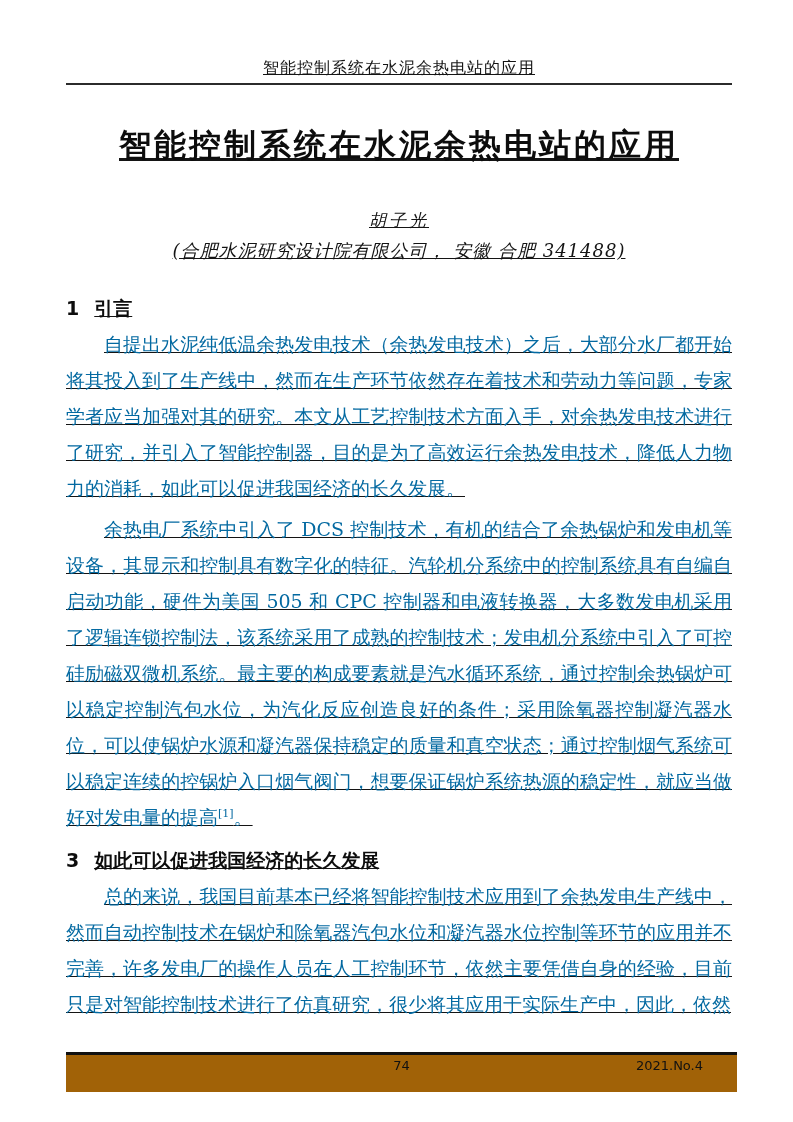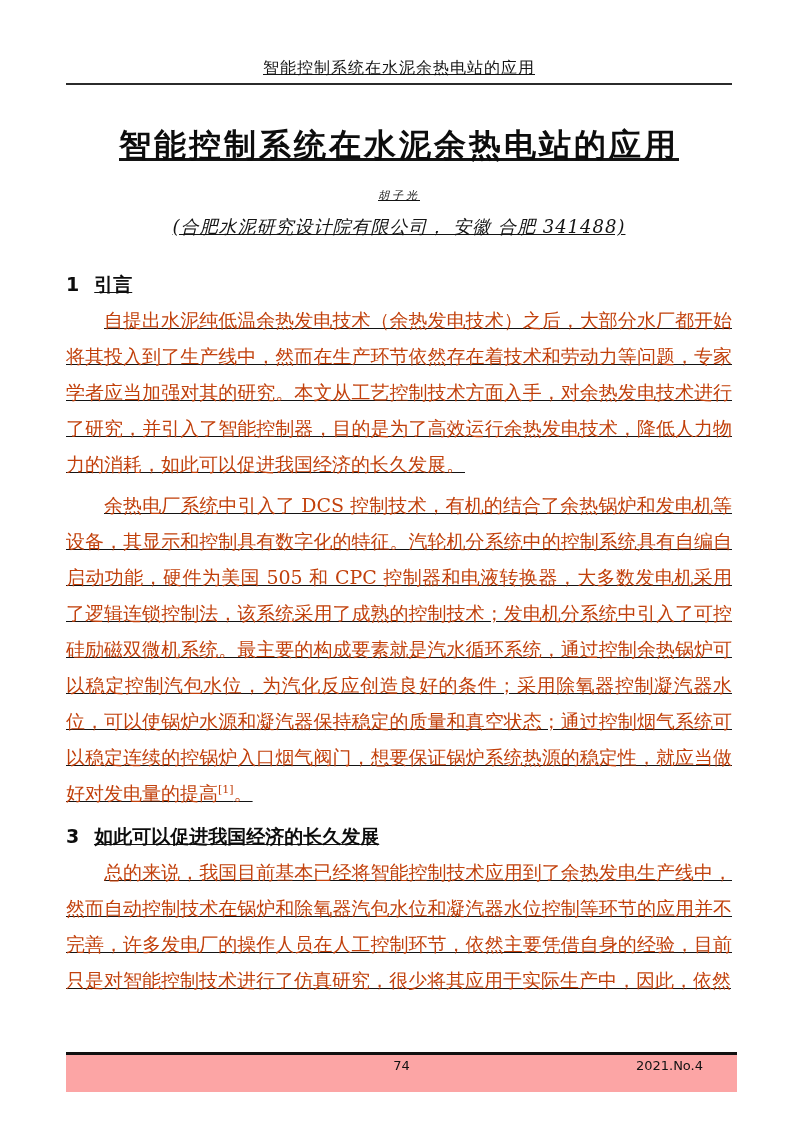--- a/index.html
+++ b/index.html
@@ -24,22 +24,22 @@
     margin: 40px 0 0 0;
     text-align: center;
     font-family: "DejaVu Sans", "Liberation Sans", sans-serif;
     font-weight: bold;
     font-size: 32px;
     line-height: 40px;
     letter-spacing: 3px;
     color: #0d0d0d;
   }
   .author {
-    margin-top: 20px; text-align: center;
-    font-style: italic; font-size: 11px; line-height: 22px; letter-spacing: 3px;
+    margin-top: 44px; text-align: center;
+    font-style: italic; font-size: 17px; line-height: 22px; letter-spacing: 3px;
   }
   .affiliation {
     margin-top: 8px; text-align: center;
     font-style: italic; font-size: 18px; line-height: 24px; letter-spacing: 1px;
   }
 
   
   .sec-heading {
     margin: 12px 0 0 0;
     font-family: "DejaVu Sans", "Liberation Sans", sans-serif;
@@ -49,28 +49,28 @@
     color: #0d0d0d;
   }
   .section:first-child .sec-heading { margin-top: 32px; }
   .sec-num { display: inline-block; margin-right: 15px; }
   .body-para {
     margin: 5px 0 0 0;
     font-size: 19px;
     line-height: 36px;
     text-align: justify;
     text-indent: 2em;
-    color: #c2410c;
+    color: #0369a1;
   }
   .body-para sup { font-size: 11px; line-height: 0; }
 
   
   .footer {
     position: absolute; left: 66px; right: 56px; top: 1052px;
-    background: #fca5a5; height: 40px;
+    background: #a16207; height: 40px;
   }
   .footer-rule { border-top: 3px solid #111111; }
   .footer-row {
     position: relative; margin-top: 3px; height: 18px;
     font-family: "DejaVu Sans", "Liberation Sans", sans-serif;
     font-size: 13px; color: #111111;
   }
   .page-number { position: absolute; left: 0; right: 0; text-align: center; }
   .issue { position: absolute; right: 34px; top: 0; }
 </style>

